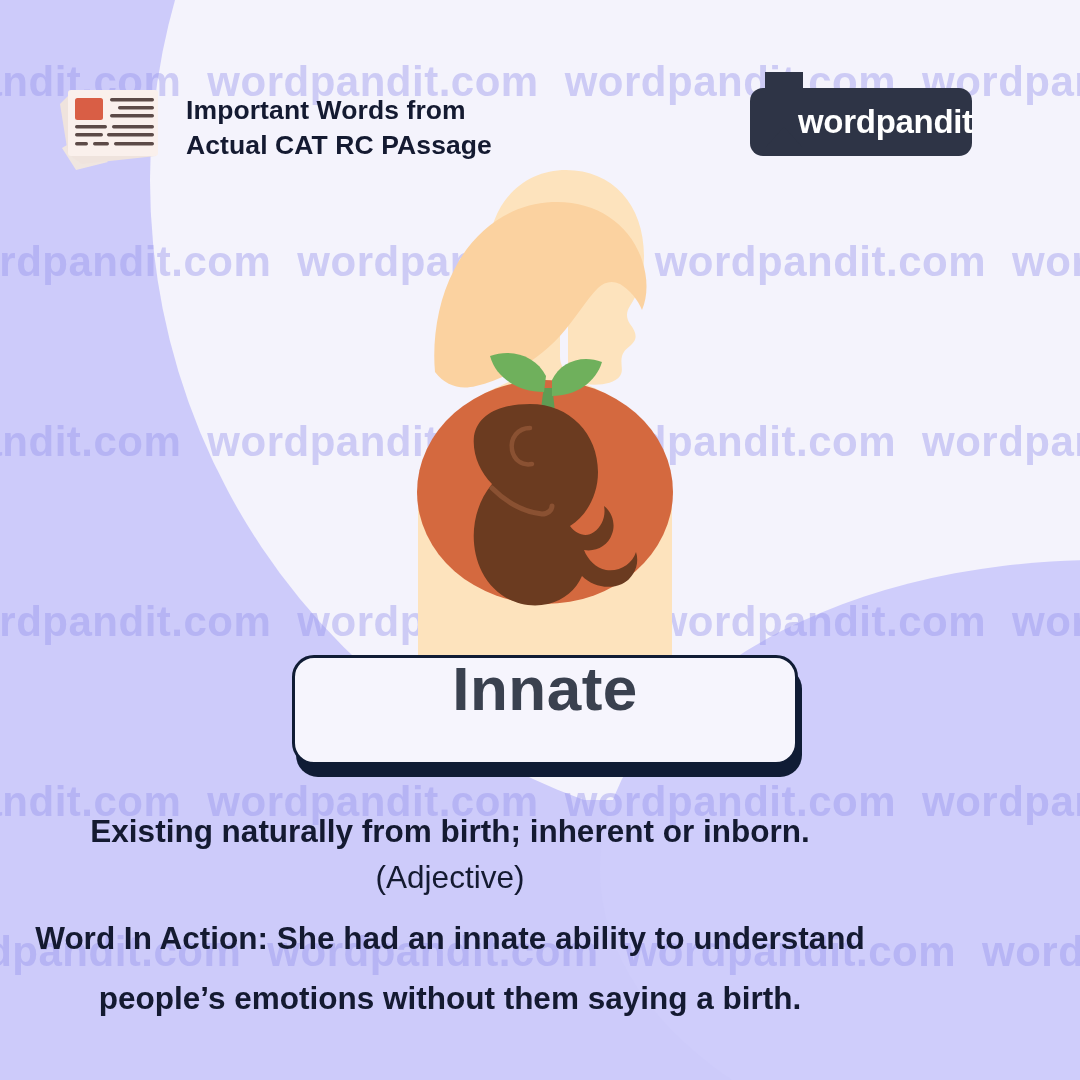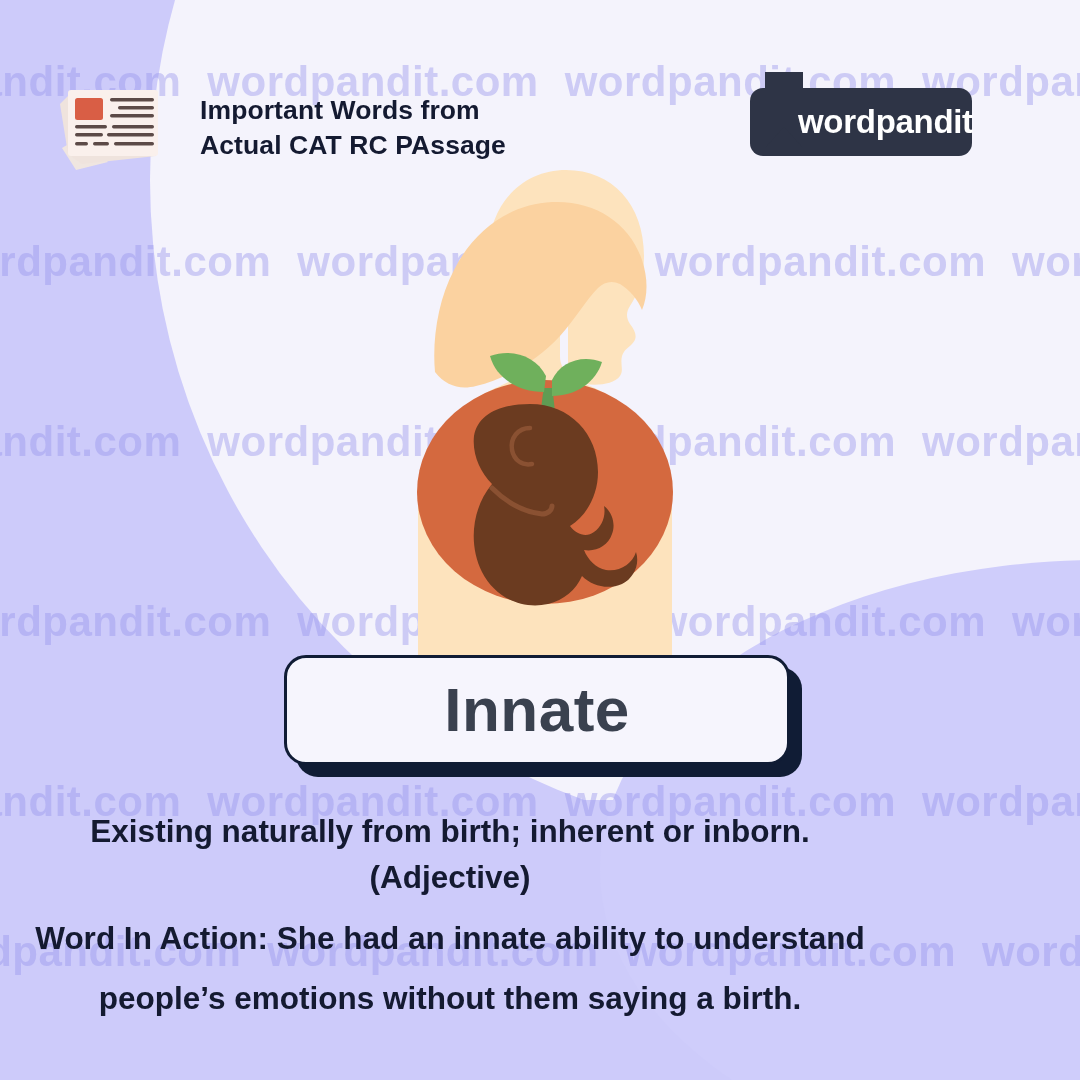--- a/index.html
+++ b/index.html
@@ -72,21 +72,21 @@
   }
   .wm-row span { margin-right: 26px; }
 
   
   .header {
     position: absolute;
     left: 52px;
     top: 78px;
     display: flex;
     align-items: center;
-    gap: 30px;
+    gap: 16px;
   }
 
   .news-icon {
     position: relative;
     width: 118px;
     height: 96px;
     flex: 0 0 auto;
   }
 
   .header-title {
@@ -156,30 +156,30 @@
     position: absolute;
     left: 12px;
     top: 12px;
     width: 506px;
     height: 110px;
     background: #101c35;
     border-radius: 22px;
   }
   .word-card {
     position: absolute;
-    left: 0;
+    left: 8px;
     top: 0;
     width: 506px;
     height: 110px;
     box-sizing: border-box;
     background: #f6f5fd;
     border: 3px solid #101c35;
     border-radius: 22px;
     display: flex;
-    align-items: center;
+    align-items: flex-start;
     justify-content: center;
   }
   .word-card-text {
     font-size: 62px;
     font-weight: 700;
     color: #3a414f;
     letter-spacing: 0.5px;
     line-height: 1;
   }
 
@@ -193,21 +193,21 @@
     color: #141a31;
   }
   .definition {
     font-size: 31.5px;
     font-weight: 700;
     line-height: 1.47;
     padding: 0 40px;
   }
   .pos {
     font-size: 31.5px;
-    font-weight: 700;
+    font-weight: 400;
     line-height: 1.47;
   }
   .example {
     font-size: 31.5px;
     font-weight: 700;
     line-height: 1.47;
     padding: 0 26px;
     margin-top: 14px;
   }
 </style>

